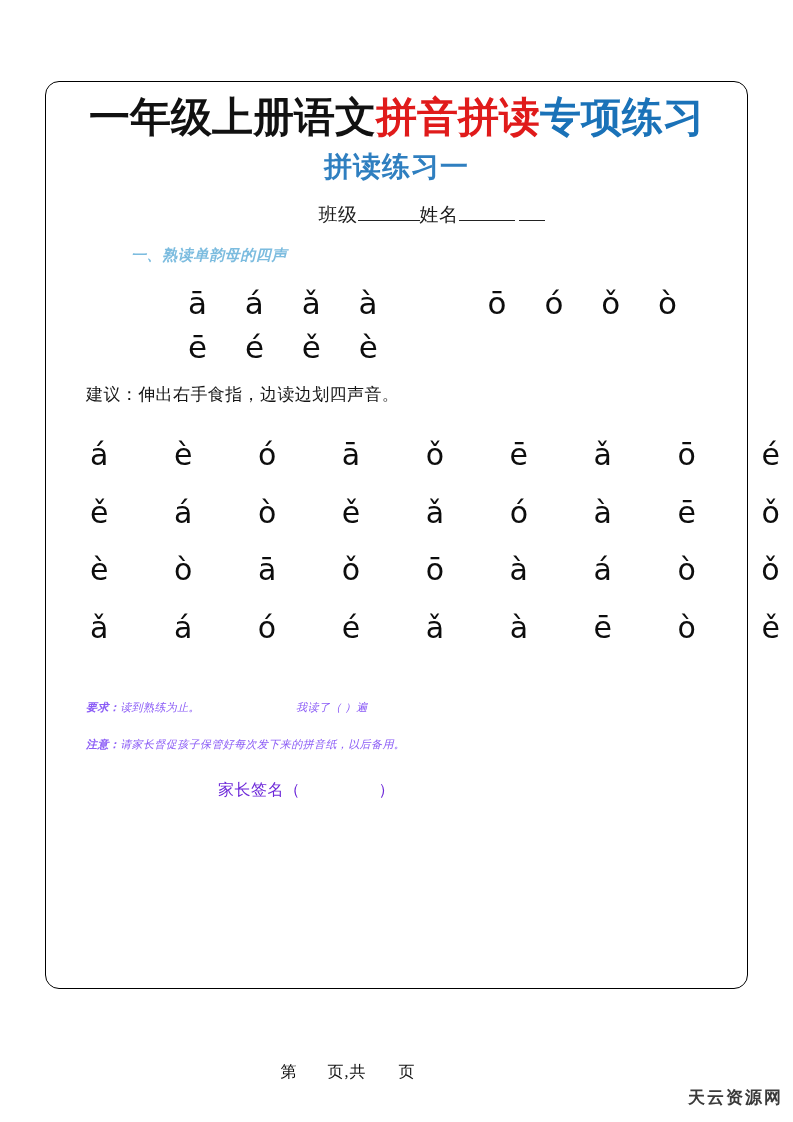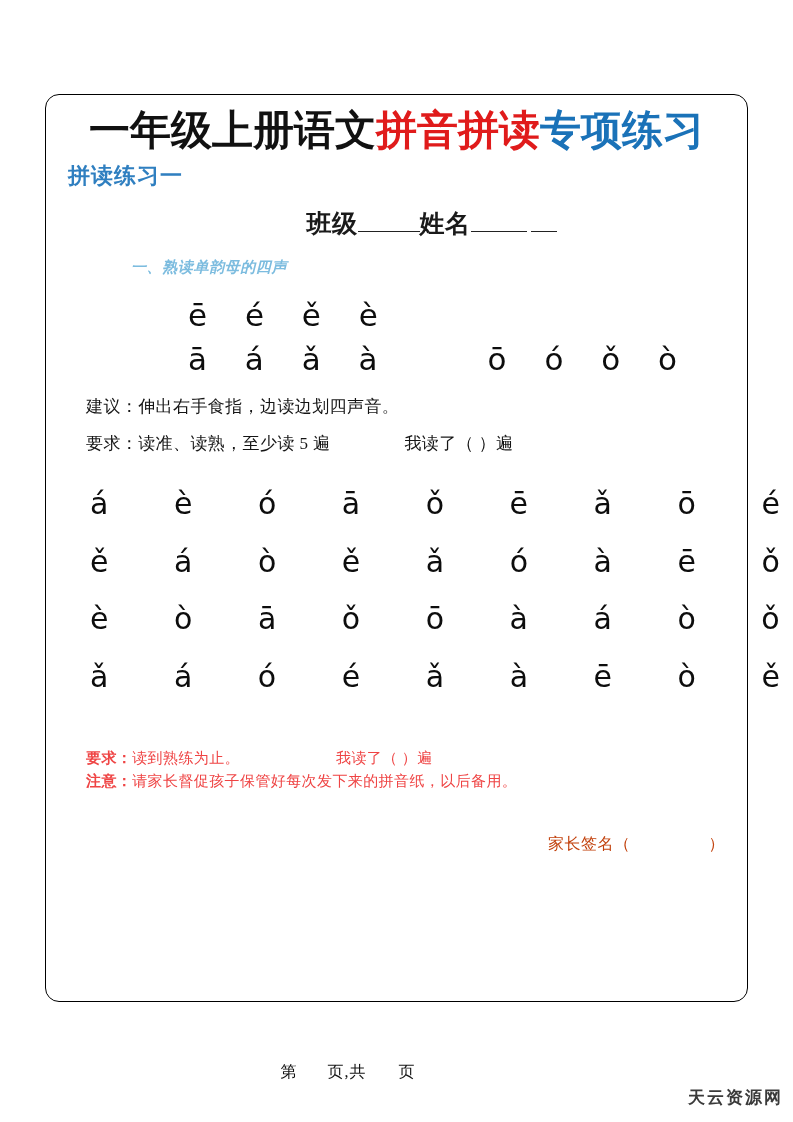--- a/index.html
+++ b/index.html
@@ -12,21 +12,21 @@
     background: #ffffff;
     font-family: "Liberation Serif", "DejaVu Serif", serif;
     position: relative;
     overflow: hidden;
   }
 
   
   .sheet-frame {
     position: absolute;
     left: 45px;
-    top: 94px;
+    top: 81px;
     width: 703px;
     height: 908px;
     border: 1.6px solid #000000;
     border-radius: 14px;
     box-sizing: border-box;
     background: #ffffff;
   }
 
   .sheet-inner {
     position: absolute;
@@ -43,36 +43,36 @@
     font-size: 41px;
     font-weight: bold;
     letter-spacing: 0px;
     line-height: 1.12;
   }
   .title-black { color: #111111; }
   .title-red   { color: #e01b1b; }
   .title-blue  { color: #1a72b8; }
 
   .subtitle {
+    text-align: center;
     margin-top: 7px;
-    font-size: 22px;
+    font-size: 28px;
     font-weight: bold;
     color: #2f7fc0;
     letter-spacing: 1px;
   }
 
   
   .info-line {
     margin-top: 16px;
     text-align: center;
-    font-size: 25px;
+    font-size: 19px;
     color: #1a1a1a;
     padding-left: 70px;
     letter-spacing: 0.5px;
-    font-weight: bold;
   }
   .info-line .underline-short {
     display: inline-block;
     border-bottom: 1.3px solid #222;
     width: 62px;
     vertical-align: baseline;
   }
   .info-line .underline-long {
     display: inline-block;
     border-bottom: 1.3px solid #222;
@@ -136,35 +136,36 @@
     font-size: 30px;
     color: #0d0d0d;
     line-height: 1.92;
     white-space: pre;
     letter-spacing: 28px;
   }
 
   
   .note {
     margin-left: 18px;
-    font-size: 15px;
-    color: #ef4444;
+    font-size: 11px;
+    color: #8b5cf6;
     letter-spacing: 0.4px;
+    font-style: italic;
   }
   .note .lbl { font-weight: bold; }
   .note-1 { margin-top: 44px; }
-  .note-2 { margin-top: 4px; }
+  .note-2 { margin-top: 22px; }
   .note-gap { display: inline-block; width: 96px; }
 
   .signature {
-    margin-top: 43px;
-    text-align: right;
+    margin-top: 28px;
+    text-align: left;
     padding-left: 150px;
     font-size: 16px;
-    color: #c2410c;
+    color: #6d28d9;
     letter-spacing: 0.5px;
   }
   .signature .paren-space { display: inline-block; width: 78px; }
 
   
   .page-footer {
     position: absolute;
     left: 0;
     top: 1062px;
     width: 696px;
@@ -197,27 +198,26 @@
 
     <div class="title-line"><span class="title-black">一年级上册语文</span><span class="title-red">拼音拼读</span><span class="title-blue">专项练习</span></div>
 
     <div class="subtitle">拼读练习一</div>
 
     <div class="info-line"><span>班级</span><span class="underline-short"></span><span>姓名</span><span class="underline-long"></span><span class="underline-tail"></span></div>
 
     <div class="section-heading">一、熟读单韵母的四声</div>
 
     <div class="tone-block">
+      <div class="tone-row"><span class="grp">ā á ǎ à</span><span class="tone-gap"></span><span class="grp">ō ó ǒ ò</span></div>
       <div class="tone-row"><span class="grp">ē é ě è</span></div>
-      <div class="tone-row"><span class="grp">ā á ǎ à</span><span class="tone-gap"></span><span class="grp">ō ó ǒ ò</span></div>
     </div>
 
     <div class="instruction"><span class="lbl">建议：</span><span>伸出右手食指，边读边划四声音。</span></div>
 
-    <div class="instruction"><span class="lbl">要求：</span><span>读准、读熟，至少读 5 遍</span><span class="inline-gap"></span><span>我读了（ ）遍</span></div>
 
     <div class="practice-grid">
       <div class="practice-row">á è ó ā ǒ ē ǎ ō é à</div>
       <div class="practice-row">ě á ò ě ǎ ó à ē ǒ á</div>
       <div class="practice-row">è ò ā ǒ ō à á ò ǒ ě</div>
       <div class="practice-row">ǎ á ó é ǎ à ē ò ě á</div>
     </div>
 
     <div class="note note-1"><span class="lbl">要求：</span><span>读到熟练为止。</span><span class="note-gap"></span><span>我读了（ ）遍</span></div>
 

